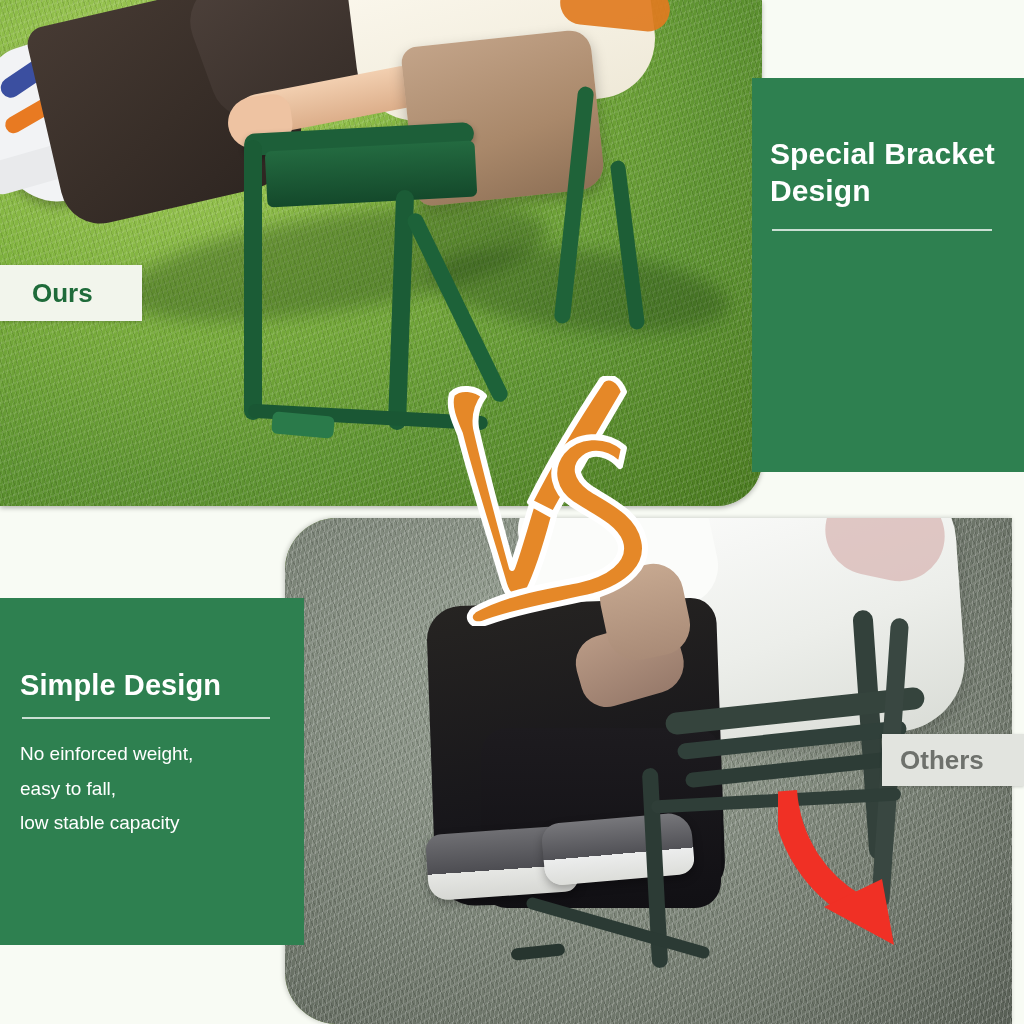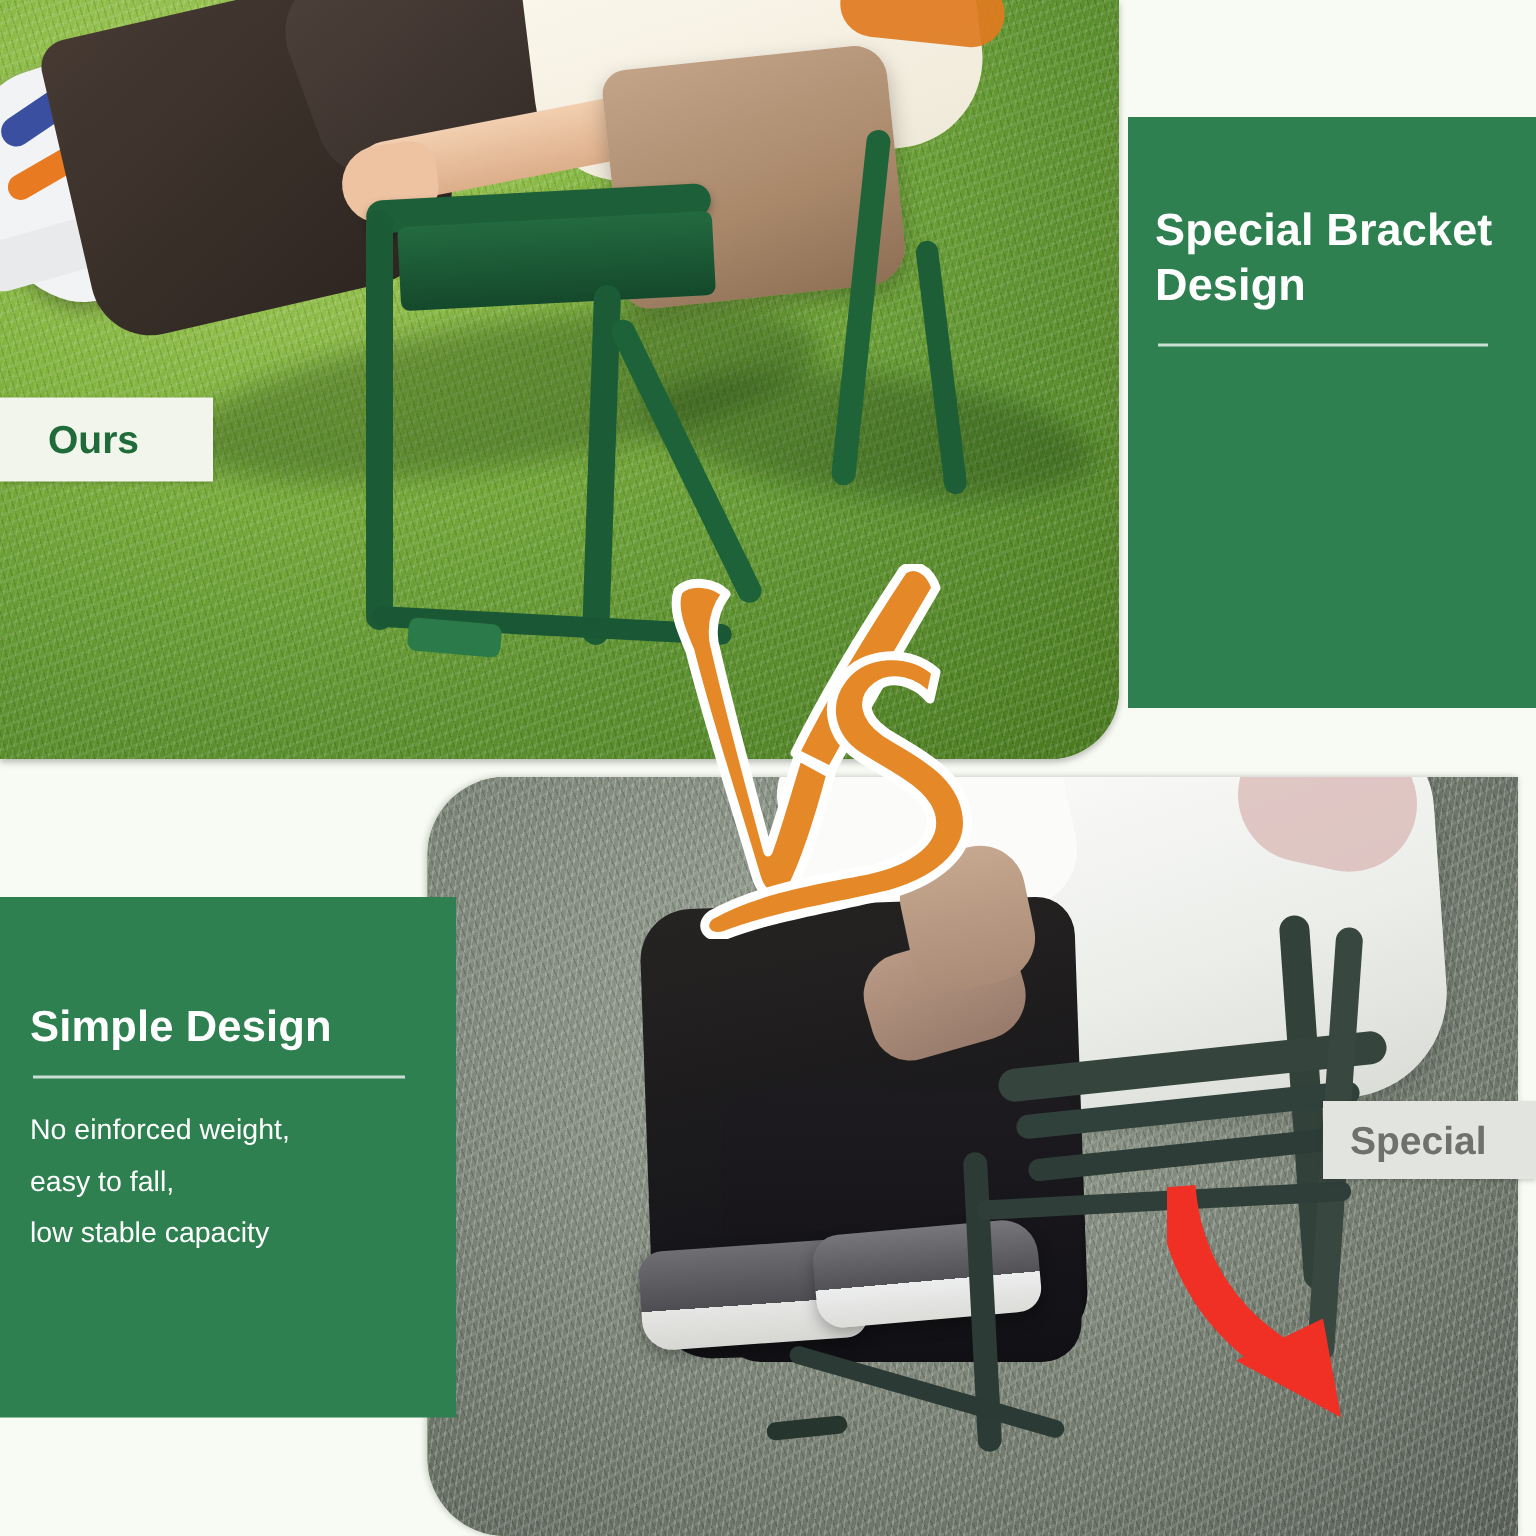--- a/index.html
+++ b/index.html
@@ -27,20 +27,21 @@
     overflow: hidden;
     background: #6a8f3c;
   }
   #photo-ours {
     left: 0;
     top: 0;
     width: 746px;
     height: 506px;
     border-bottom-right-radius: 46px;
     box-shadow: 0 2px 5px rgba(0,0,0,0.28);
+    padding-left: 16px;
   }
   #photo-others {
     left: 285px;
     top: 518px;
     width: 727px;
     height: 506px;
     border-top-left-radius: 52px;
     border-bottom-left-radius: 52px;
     box-shadow: -1px 0 5px rgba(0,0,0,0.22);
   }
@@ -239,21 +240,21 @@
     <div class="shp" style="left:400px;top:244px;width:215px;height:15px;background:#2d3c36;border-radius:8px;transform:rotate(-6deg);"></div>
     <div class="shp" style="left:596px;top:100px;width:18px;height:290px;background:#394741;border-radius:9px;transform:rotate(4deg);"></div>
     <div class="shp" style="left:362px;top:250px;width:16px;height:200px;background:#2c3b35;border-radius:8px;transform:rotate(-3deg);"></div>
     <div class="shp" style="left:366px;top:276px;width:250px;height:13px;background:#2f3e38;border-radius:7px;transform:rotate(-3deg);"></div>
     <div class="shp" style="left:238px;top:404px;width:190px;height:12px;background:#2b3a34;border-radius:6px;transform:rotate(16deg);"></div>
     <div class="shp" style="left:226px;top:428px;width:54px;height:12px;background:#27352f;border-radius:6px;transform:rotate(-6deg);"></div>
 
   </div>
 
   <div class="tag" id="tag-others">
-    <span>Special</span>
+    <span>Others</span>
   </div>
 
   <svg id="red-arrow" viewBox="0 0 140 175">
     <path d="M6 16 C 10 70, 40 110, 78 132" fill="none" stroke="#f03025" stroke-width="26" stroke-linecap="butt"></path>
     <path d="M46 132 L 116 170 L 104 104 Z" fill="#f03025"></path>
   </svg>
 
   <div class="panel" id="panel-left">
     <h2>Simple Design</h2>
     <div class="rule"></div>

